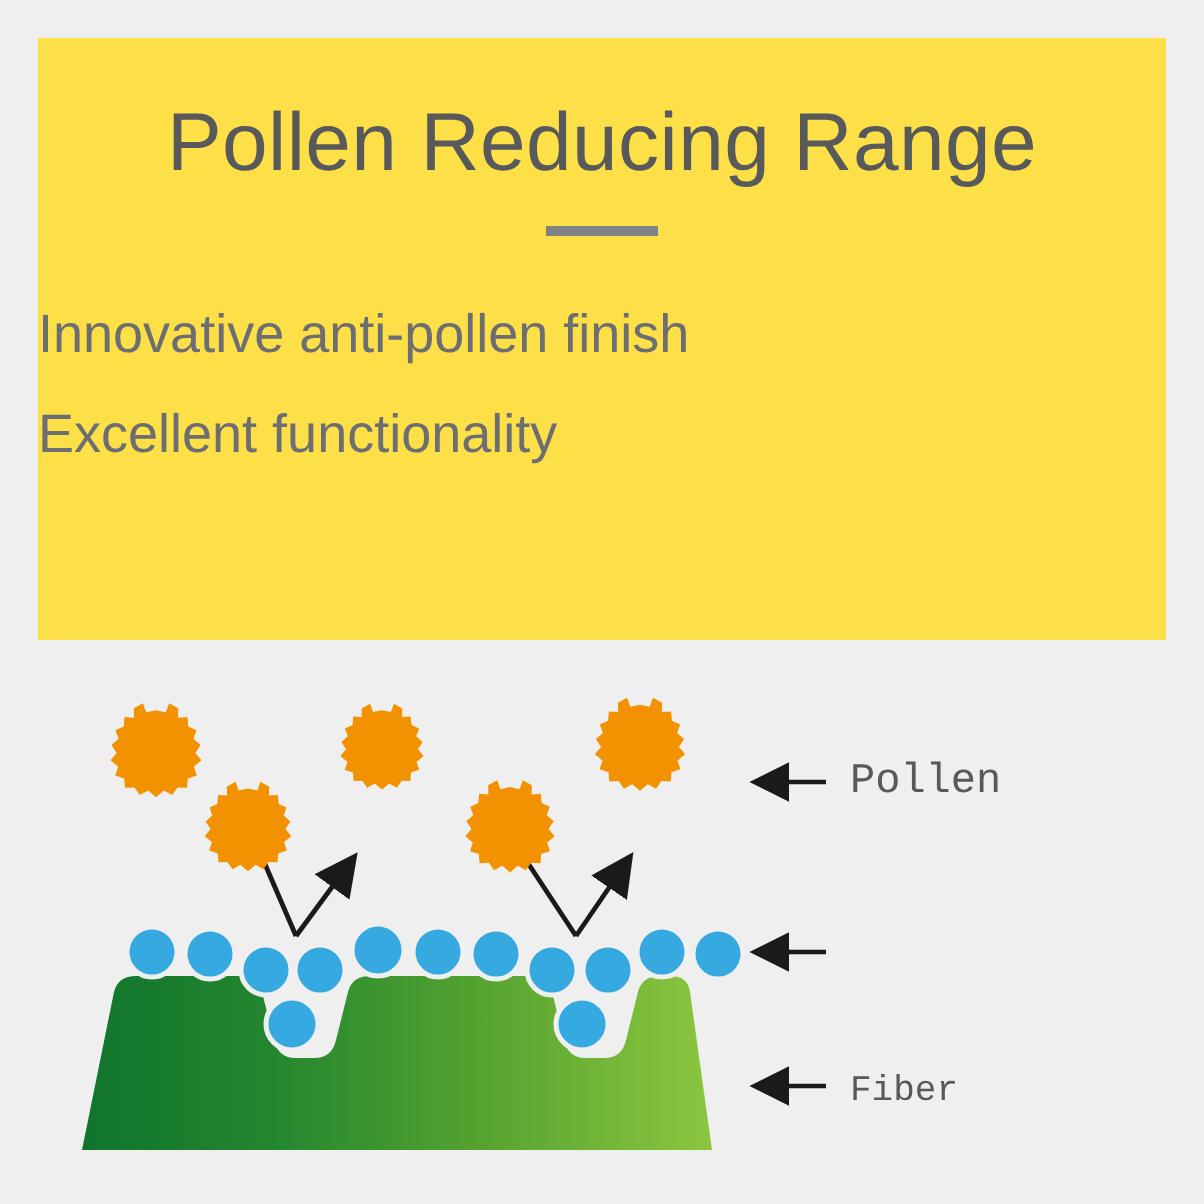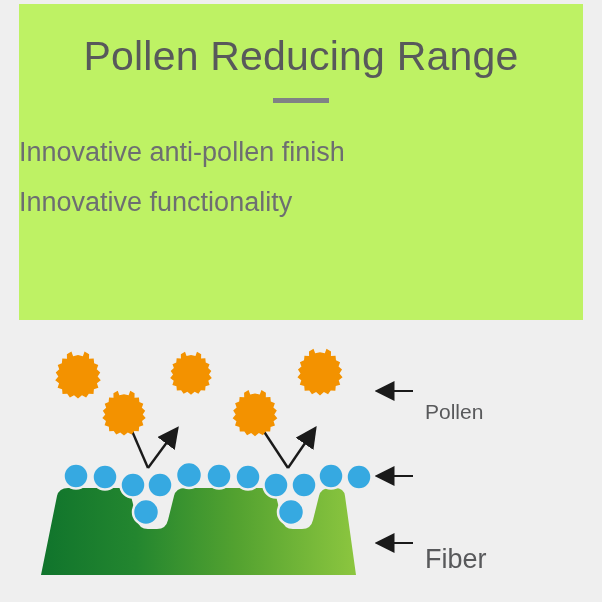--- a/index.html
+++ b/index.html
@@ -17,24 +17,24 @@
     position: relative;
     width: 602px;
     height: 602px;
     background: #efefef;
   }
 
   
   .hero-card {
     position: absolute;
     left: 19px;
-    top: 4px;
+    top: 19px;
     width: 564px;
     height: 335px;
-    background: #bef264;
+    background: #fde047;
     box-sizing: border-box;
   }
   .hero-title {
     position: absolute;
     left: 0;
     top: 30px;
     width: 100%;
     text-align: center;
     font-size: 41px;
     font-weight: 400;
@@ -75,35 +75,34 @@
     width: 602px;
     height: 282px;
     background: #efefef;
   }
   .diagram svg {
     display: block;
   }
 
   .lbl {
     position: absolute;
-    font-family: Liberation Sans, sans-serif;
+    font-family: Liberation Mono, monospace;
     color: #58595b;
     white-space: nowrap;
-    margin-top: 20px;
   }
   .lbl-pollen {
     left: 425px;
     top: 60px;
     font-size: 21px;
     font-weight: 400;
   }
   .lbl-fiber {
     left: 425px;
-    top: 204px;
-    font-size: 27px;
+    top: 216px;
+    font-size: 18px;
     font-weight: 400;
   }
   .lbl-bayprotect {
     left: 424px;
     top: 133px;
     font-size: 17px;
     font-weight: 700;
     letter-spacing: 0.2px;
     line-height: 23px;
     color: #3b3b3b;
@@ -112,21 +111,21 @@
 </head>
 <body>
 
 <div class="page">
 
   <div class="hero-card">
     <div class="hero-title">Pollen Reducing Range</div>
     <div class="hero-divider"></div>
     <div class="hero-lines">
       <div class="hero-line">Innovative anti-pollen finish</div>
-      <div class="hero-line">Innovative functionality</div>
+      <div class="hero-line">Excellent functionality</div>
     </div>
   </div>
 
   <div class="diagram">
 
     <svg width="602" height="282" viewBox="0 0 602 282">
       <defs>
         <linearGradient id="fiberGrad" x1="0" y1="0" x2="1" y2="0">
           <stop offset="0%" stop-color="#10742c"></stop>
           <stop offset="30%" stop-color="#23862f"></stop>

